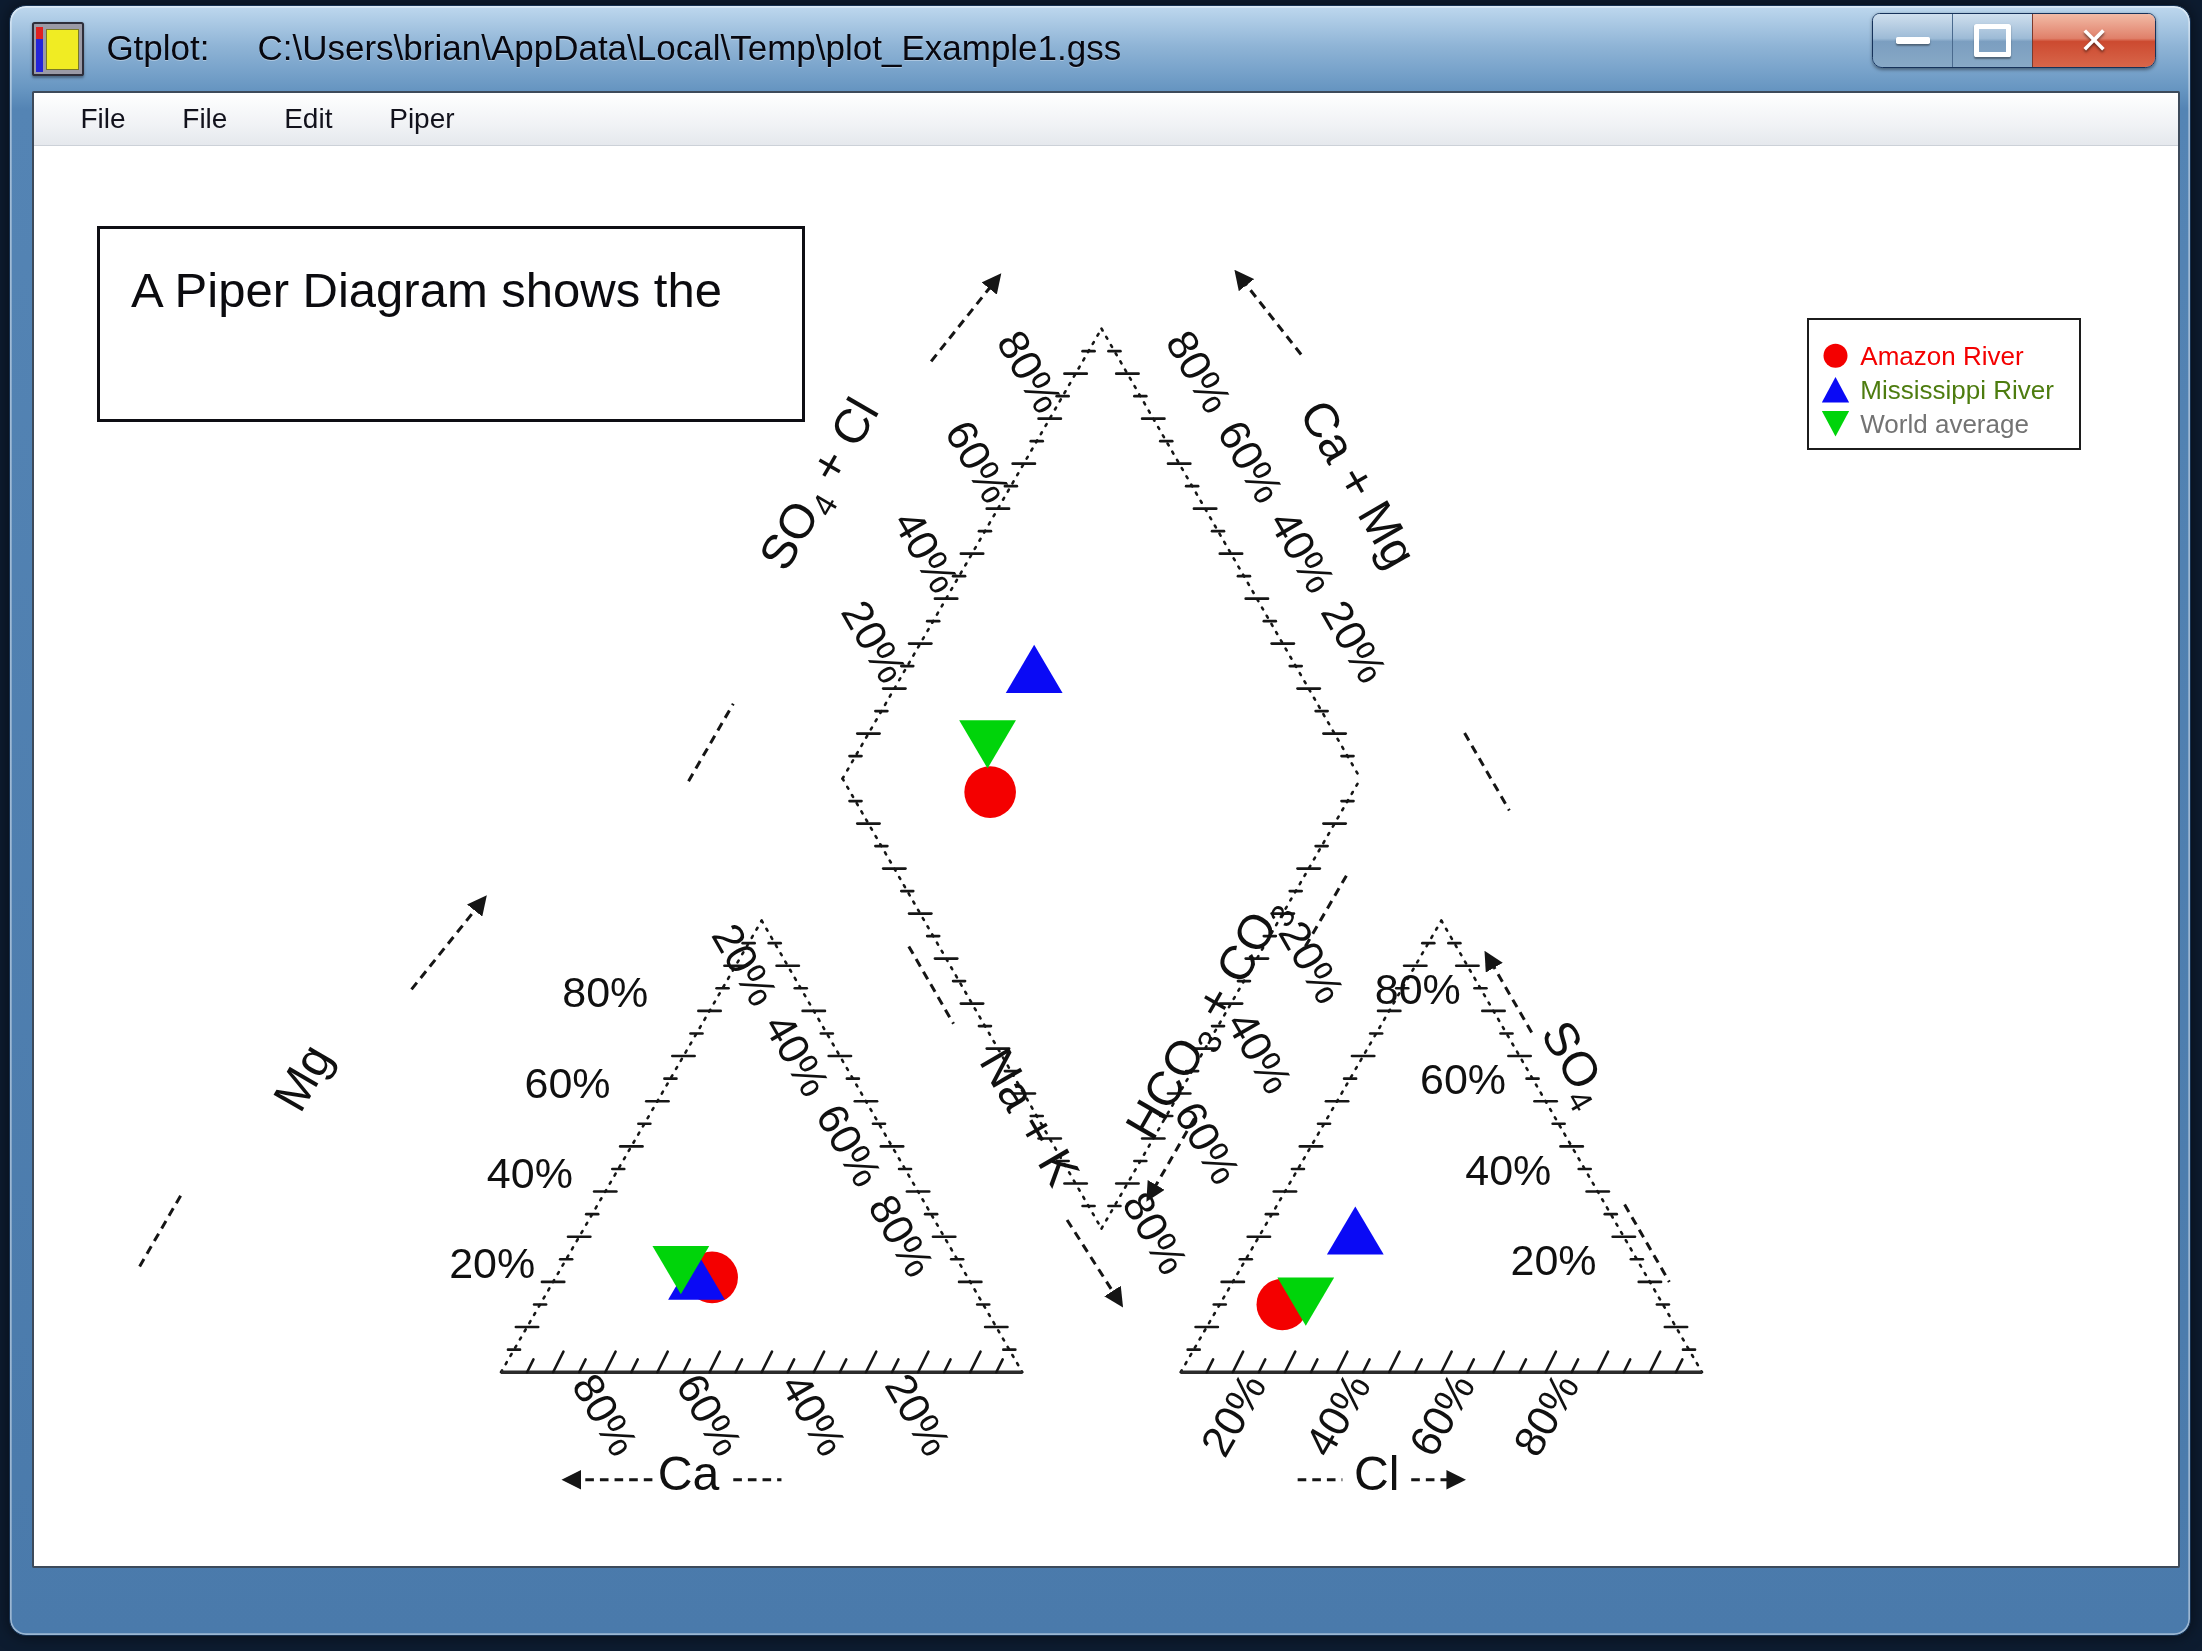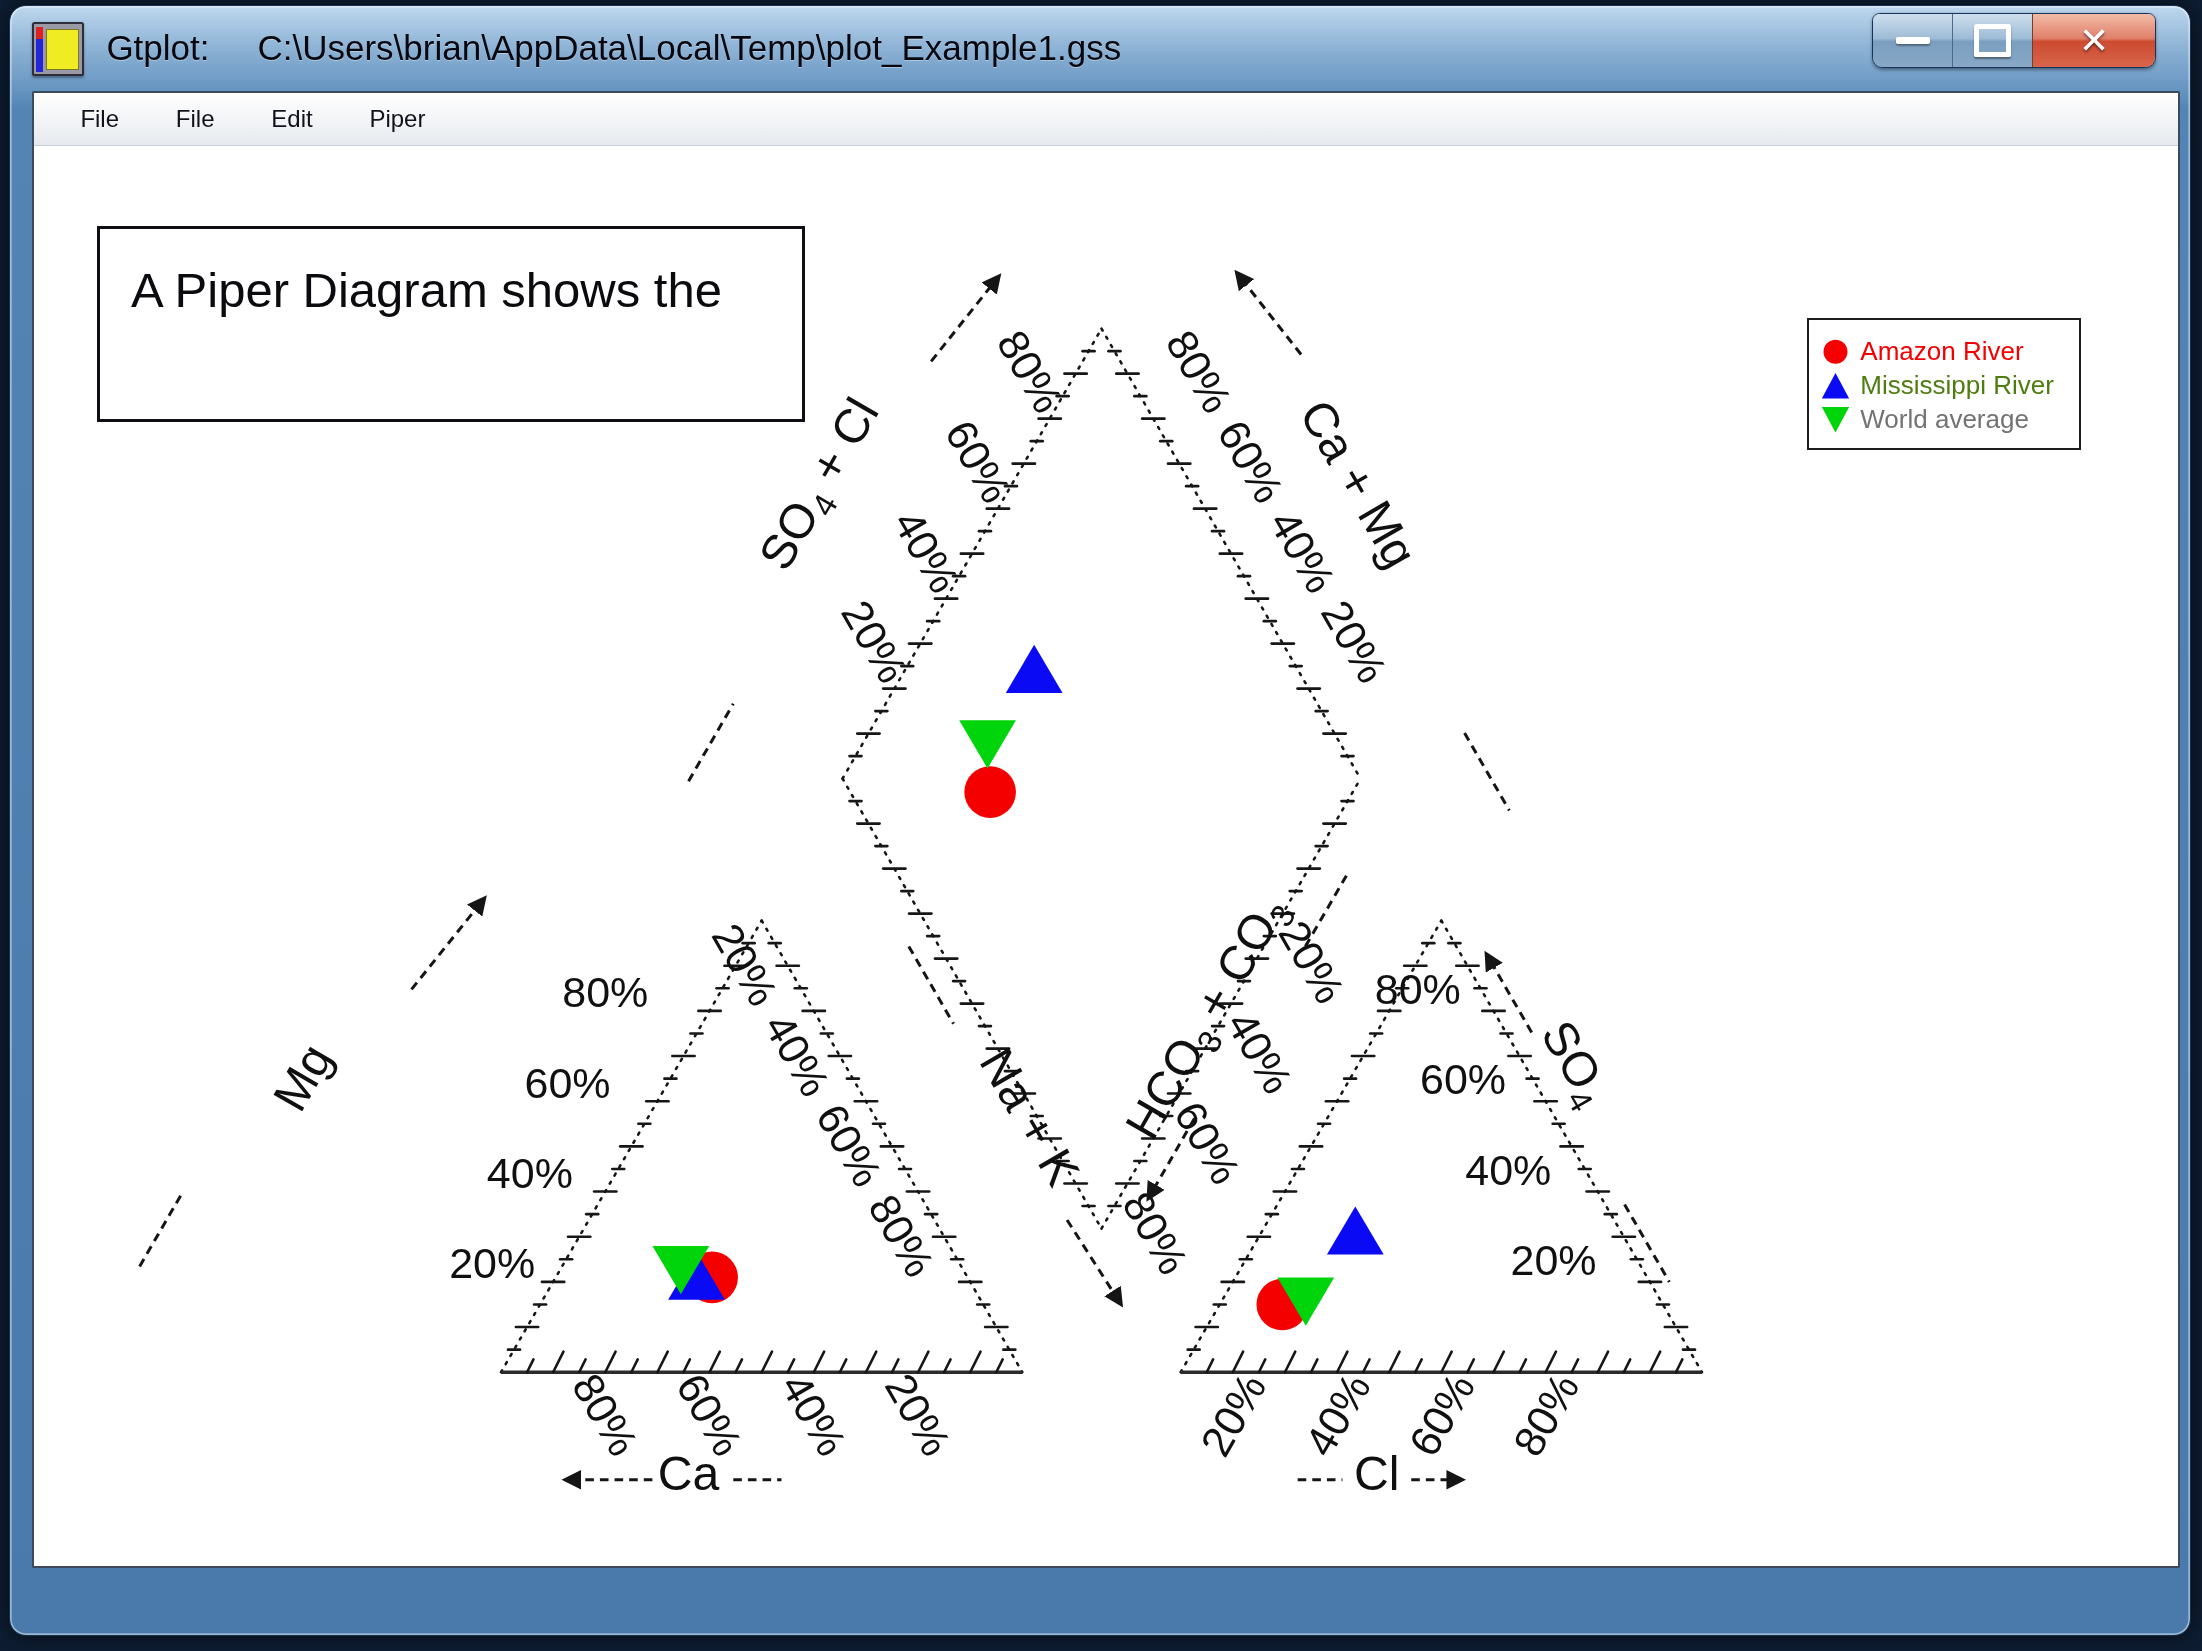--- a/index.html
+++ b/index.html
@@ -47,42 +47,42 @@
   .inner-panel{
     position:absolute;left:22.4px;top:85px;width:2144px;height:1473px;
     background:#fff;border:2.6px solid #3d4a5a;border-radius:1.7px;
   }
   .menubar{
     position:absolute;left:0;top:0;right:0;height:52px;
     background:linear-gradient(#ffffff,#f0f2f5 62%,#e5e8ed);
     border-bottom:1.7px solid #ccd1d8;
     display:flex;align-items:center;padding-left:24px;
   }
-  .menu-item{font-size:24px;color:#12121c;padding:0 22.4px;margin-right:12px;cursor:default;}
+  .menu-item{font-size:28px;color:#12121c;padding:0 22.4px;margin-right:12px;cursor:default;}
   
   #plot{position:absolute;left:0;top:0;width:2203px;height:1651px;
     font-family:"Liberation Sans","DejaVu Sans",sans-serif;}
   .edge-dotted{stroke:#161616;stroke-width:3;stroke-dasharray:2.5 8.5;stroke-linecap:round;fill:none;}
   .edge-solid{stroke:#2b2b2b;stroke-width:4;fill:none;}
   .tick{stroke:#161616;stroke-width:3;stroke-linecap:round;}
   .axdash{stroke:#151515;stroke-width:3.5;stroke-dasharray:10 7;fill:none;}
   .ticklab{font-size:50px;fill:#101010;}
   .axlab{font-size:56px;fill:#101010;}
   
   .annotation{
     position:absolute;left:97px;top:226px;width:708px;height:196px;
     background:#ffffff;border:3.4px solid #0e0e14;box-sizing:border-box;
     padding:29px 26px 0 31px;
   }
   .annotation .ann-line{font-size:49px;color:#0b0b0f;line-height:1.33;white-space:nowrap;}
   
   .legend{
     position:absolute;left:1807px;top:318px;width:274px;height:132px;
     background:#fff;border:2.6px solid #1c1c1c;box-sizing:border-box;
-    padding:10.3px 8.6px 6.9px 12px;display:flex;flex-direction:column;justify-content:center;
+    padding:10.3px 8.6px 6.9px 12px;display:flex;flex-direction:column;justify-content:flex-end;
   }
   .legend-row{display:flex;align-items:center;height:34px;}
   .legend-row svg{flex:0 0 auto;}
   .legend-label{font-size:26px;margin-left:10.3px;white-space:nowrap;}
 </style>
 </head>
 <body>
 
 <div class="window">
   <div class="titlebar">

